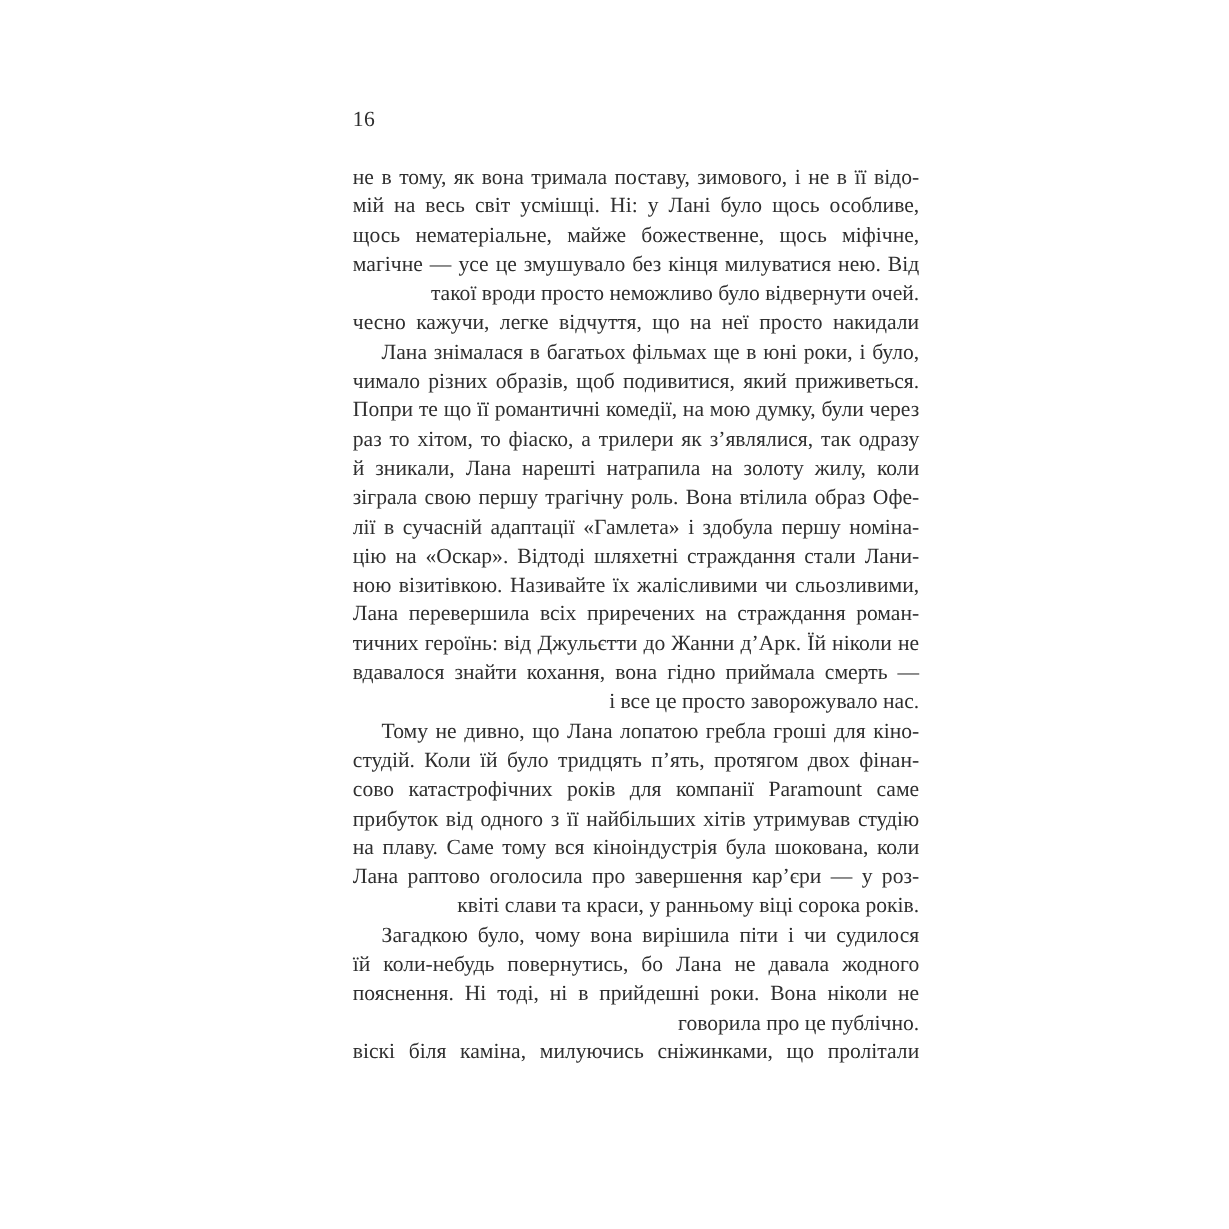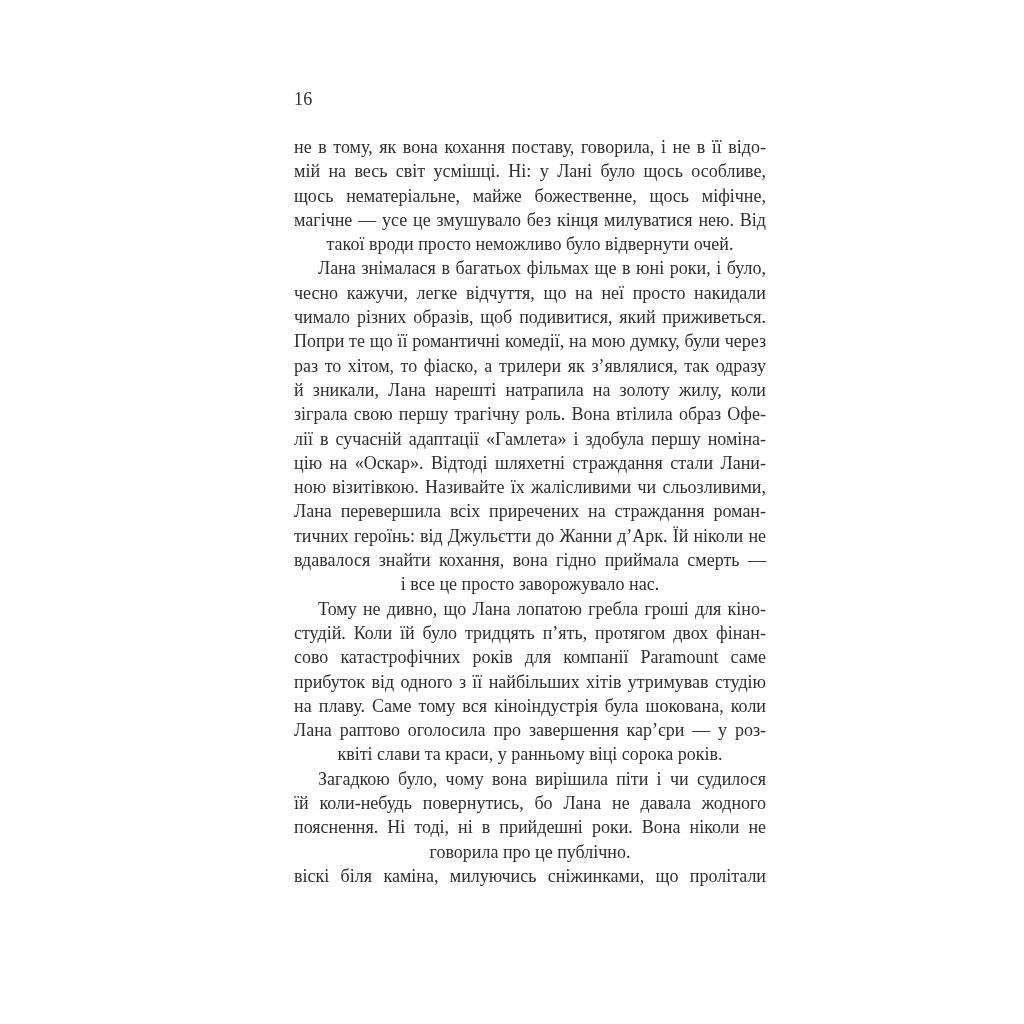--- a/index.html
+++ b/index.html
@@ -22,38 +22,38 @@
     letter-spacing: 0.3px;
   }
   .text-block {
     position: absolute;
     left: 294px; top: 135px;
     width: 472px;
     font-size: 18px;
     line-height: 24.3px;
     color: #2f2f2f;
   }
-  .line { text-align: center; }
+  .line { text-align: right; }
   .line.just { text-align: justify; text-align-last: justify; }
   .line.indent { text-indent: 24px; }
   .em { }
 </style>
 </head>
 <body>
 
 <div class="canvas">
   <div class="page-number">16</div>
   <div class="text-block">
-      <div class="line just"><span>не в тому, як вона кохання поставу, говорила, і не в її відо-</span></div>
+      <div class="line just"><span>не в тому, як вона тримала поставу, зимового, і не в її відо-</span></div>
       <div class="line just"><span>мій на весь світ усмішці. Ні: у Лані було </span><span class="em">щось особливе</span><span>,</span></div>
       <div class="line just"><span>щось нематеріальне, майже божественне, щось міфічне,</span></div>
       <div class="line just"><span>магічне — усе це змушувало без кінця милуватися нею. Від</span></div>
       <div class="line"><span>такої вроди просто неможливо було відвернути очей.</span></div>
+      <div class="line just"><span>чесно кажучи, легке відчуття, що на неї просто накидали</span></div>
       <div class="line just indent"><span>Лана знімалася в багатьох фільмах ще в юні роки, і було,</span></div>
-      <div class="line just"><span>чесно кажучи, легке відчуття, що на неї просто накидали</span></div>
       <div class="line just"><span>чимало різних образів, щоб подивитися, який приживеться.</span></div>
       <div class="line just"><span>Попри те що її романтичні комедії, на мою думку, були через</span></div>
       <div class="line just"><span>раз то хітом, то фіаско, а трилери як з’являлися, так одразу</span></div>
       <div class="line just"><span>й зникали, Лана нарешті натрапила на золоту жилу, коли</span></div>
       <div class="line just"><span>зіграла свою першу трагічну роль. Вона втілила образ Офе-</span></div>
       <div class="line just"><span>лії в сучасній адаптації «Гамлета» і здобула першу номіна-</span></div>
       <div class="line just"><span>цію на «Оскар». Відтоді шляхетні страждання стали Лани-</span></div>
       <div class="line just"><span>ною візитівкою. Називайте їх жалісливими чи сльозливими,</span></div>
       <div class="line just"><span>Лана перевершила всіх приречених на страждання роман-</span></div>
       <div class="line just"><span>тичних героїнь: від Джульєтти до Жанни д’Арк. Їй ніколи не</span></div>

